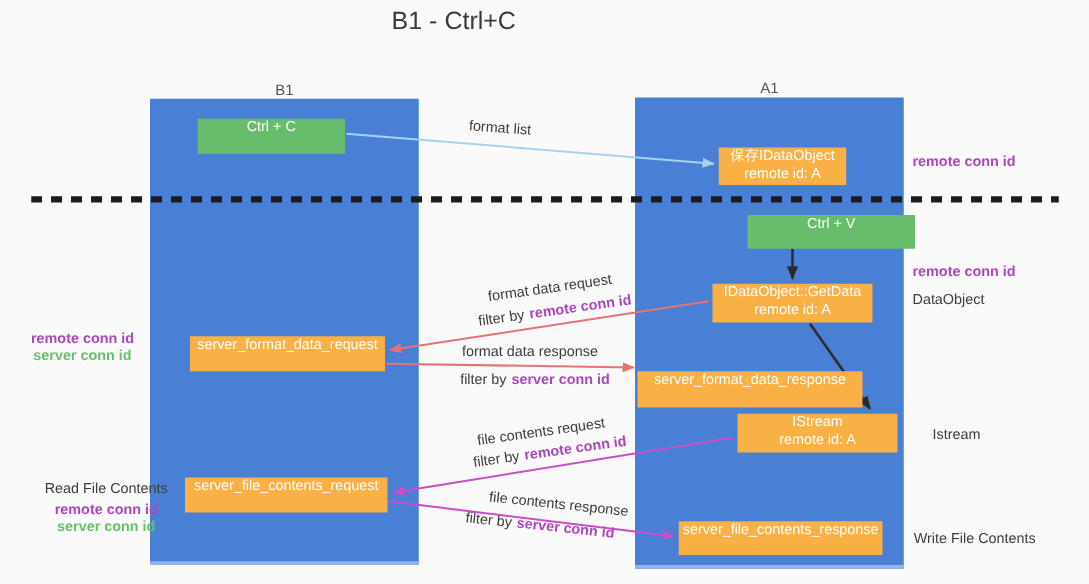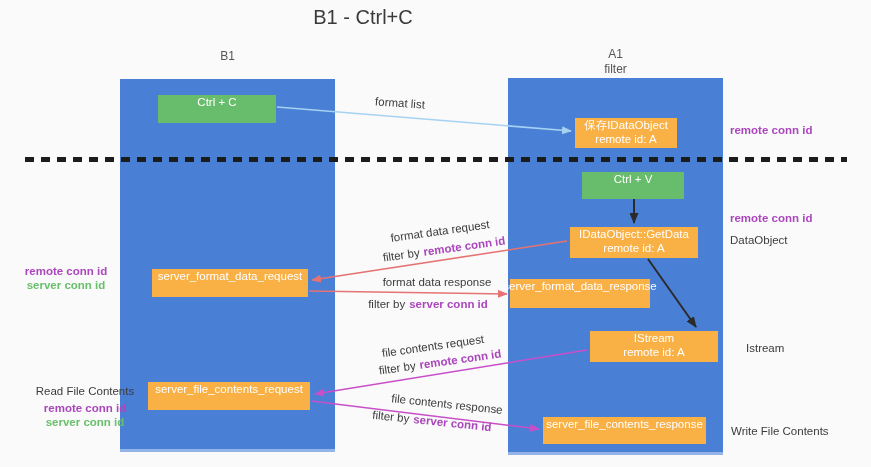--- a/index.html
+++ b/index.html
@@ -8,21 +8,21 @@
     background:#fafafa;
     font-family:"Liberation Sans", sans-serif;
     color:#3c3c3c;
   }
   .abs{position:absolute;}
   .title{
     left:0;top:7px;width:726px;text-align:center;
     font-size:20px;line-height:21px;color:#3a3a3a;
   }
   .lane-header{
-    text-align:center;font-size:12px;line-height:15px;color:#555;
+    text-align:center;font-size:12px;line-height:15px;color:#555;margin-top:16px;
   }
   .lane{
     background:#4a7fd6;border-bottom:3px solid #92b4e9;z-index:1;
   }
   .dashes{
     left:25px;top:157px;width:822px;height:5px;z-index:5;
     background:repeating-linear-gradient(90deg,#1c1c1c 0 9px,transparent 9px 16px);
   }
   svg.arrows{left:0;top:0;z-index:2;}
   .box{
@@ -84,52 +84,52 @@
   <line x1="311" y1="401" x2="539" y2="429" stroke="#c94fc9" stroke-width="1.6" marker-end="url(#m-mag)"></line>
 </svg>
 
 <div class="abs box green" style="left:158px;top:95px;width:118px;height:28px">
   <span>Ctrl + C</span>
 </div>
 <div class="abs box orange" style="left:575px;top:118px;width:102px;height:30px">
   <span>保存IDataObject</span>
   <span>remote id: A</span>
 </div>
-<div class="abs box green" style="left:582px;top:172px;width:102px;height:27px">
+<div class="abs box green" style="left:598px;top:172px;width:134px;height:27px">
   <span>Ctrl + V</span>
 </div>
 <div class="abs box orange" style="left:570px;top:227px;width:128px;height:31px">
   <span>IDataObject::GetData</span>
   <span>remote id: A</span>
 </div>
 <div class="abs box orange" style="left:152px;top:269px;width:156px;height:28px">
   <span>server_format_data_request</span>
 </div>
-<div class="abs box orange" style="left:510px;top:279px;width:140px;height:29px">
+<div class="abs box orange" style="left:510px;top:297px;width:180px;height:29px">
   <span>server_format_data_response</span>
 </div>
 <div class="abs box orange" style="left:590px;top:331px;width:128px;height:31px">
   <span>IStream</span>
   <span>remote id: A</span>
 </div>
 <div class="abs box orange" style="left:148px;top:382px;width:162px;height:28px">
   <span>server_file_contents_request</span>
 </div>
 <div class="abs box orange" style="left:543px;top:417px;width:163px;height:27px">
   <span>server_file_contents_response</span>
 </div>
 
 <div class="abs lbl" style="left:400px;top:96px;transform:translateX(-50%) rotate(4deg)">format list</div>
 
 <div class="abs lbl" style="left:440px;top:224px;transform:translateX(-50%) rotate(-8deg)">format data request</div>
 <div class="abs lbl" style="left:444px;top:242px;transform:translateX(-50%) rotate(-8deg)">
   <span>filter by</span><span class="hl">remote conn id</span>
 </div>
 
-<div class="abs lbl" style="left:437px;top:275px;transform:translateX(-50%)">format data response</div>
+<div class="abs lbl" style="left:424px;top:275px;transform:translateX(-50%)">format data response</div>
 <div class="abs lbl" style="left:428px;top:297px;transform:translateX(-50%)">
   <span>filter by</span><span class="hl">server conn id</span>
 </div>
 
 <div class="abs lbl" style="left:433px;top:339px;transform:translateX(-50%) rotate(-8deg)">file contents request</div>
 <div class="abs lbl" style="left:440px;top:355px;transform:translateX(-50%) rotate(-8deg)">
   <span>filter by</span><span class="hl">remote conn id</span>
 </div>
 
 <div class="abs lbl" style="left:447px;top:397px;transform:translateX(-50%) rotate(6deg)">file contents response</div>

